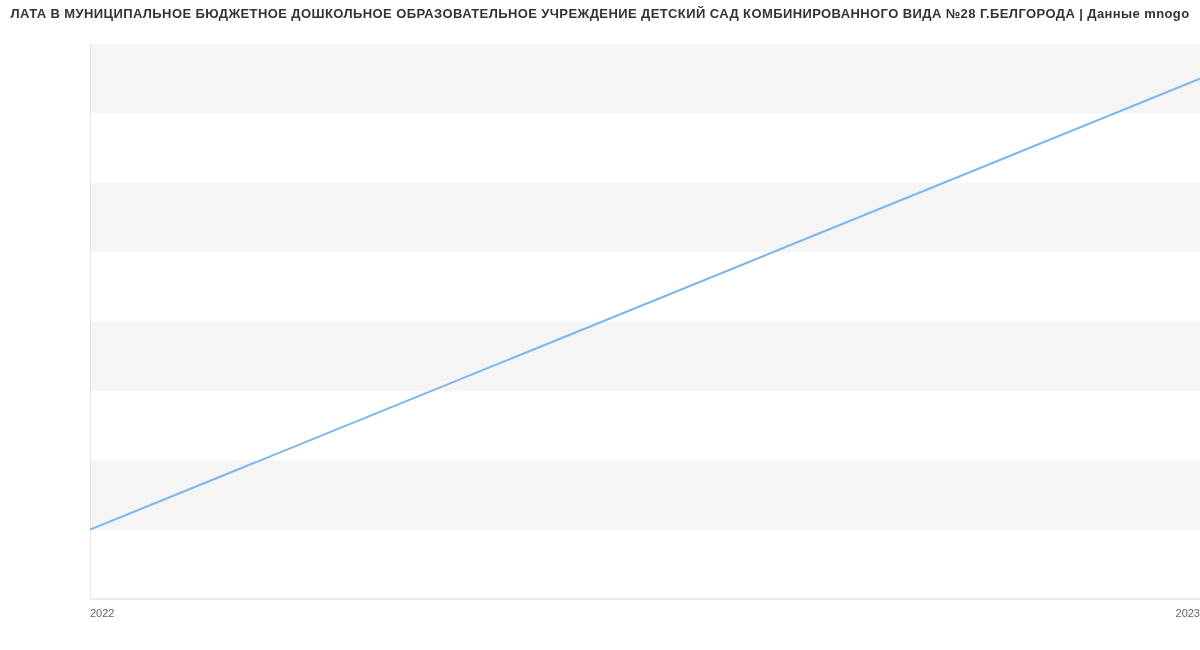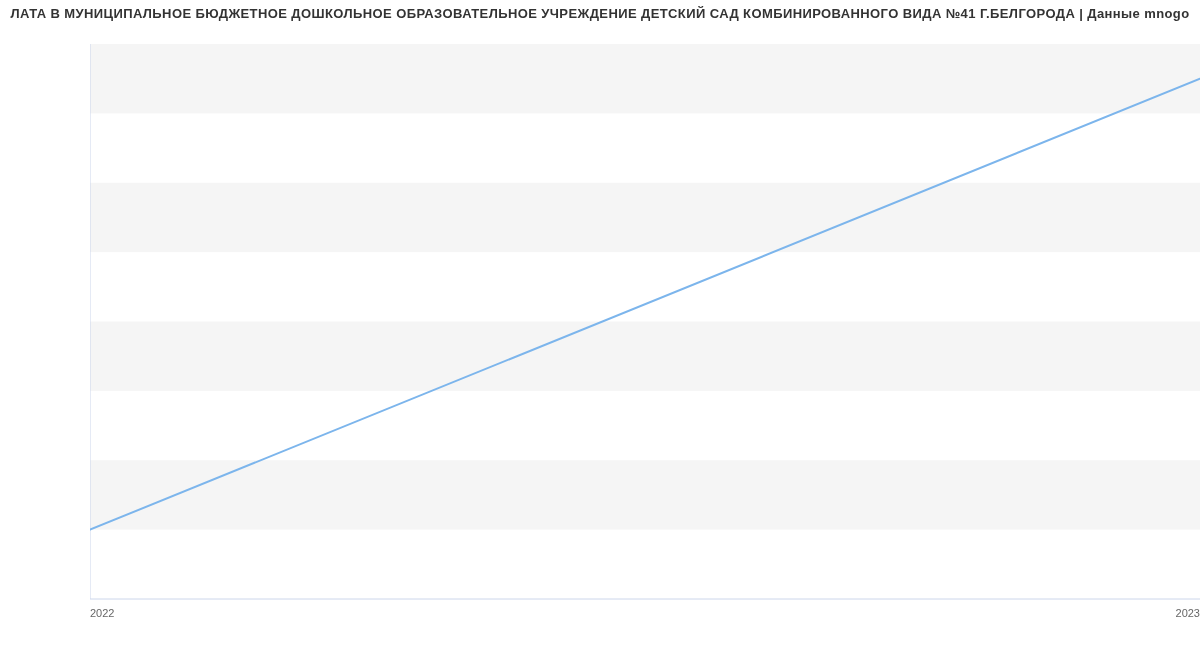--- a/index.html
+++ b/index.html
@@ -47,21 +47,21 @@
     stroke-width: 1;
   }
   .grid-band {
     fill: #f5f5f5;
   }
 </style>
 </head>
 <body>
 
 <div class="container">
-  <div class="title">ЛАТА В МУНИЦИПАЛЬНОЕ БЮДЖЕТНОЕ ДОШКОЛЬНОЕ ОБРАЗОВАТЕЛЬНОЕ УЧРЕЖДЕНИЕ ДЕТСКИЙ САД КОМБИНИРОВАННОГО ВИДА №41 Г.БЕЛГОРОДА | Данные mnogo</div>
+  <div class="title">ЛАТА В МУНИЦИПАЛЬНОЕ БЮДЖЕТНОЕ ДОШКОЛЬНОЕ ОБРАЗОВАТЕЛЬНОЕ УЧРЕЖДЕНИЕ ДЕТСКИЙ САД КОМБИНИРОВАННОГО ВИДА №28 Г.БЕЛГОРОДА | Данные mnogo</div>
   <div class="plot">
     <svg id="chart-svg" width="1120" height="590">
         <rect x="0" y="416.25" width="1110" height="69.375" class="grid-band"></rect>
         <rect x="0" y="277.5" width="1110" height="69.375" class="grid-band"></rect>
         <rect x="0" y="138.75" width="1110" height="69.375" class="grid-band"></rect>
         <rect x="0" y="0" width="1110" height="69.375" class="grid-band"></rect>
         <line x1="0" y1="0" x2="0" y2="555" class="axis-line"></line>
         <line x1="0" y1="555" x2="1110" y2="555" class="axis-line"></line>
         <text x="-8" y="559" text-anchor="end" class="axis-label">14000</text>
         <text x="-8" y="489.625" text-anchor="end" class="axis-label">16000</text>

